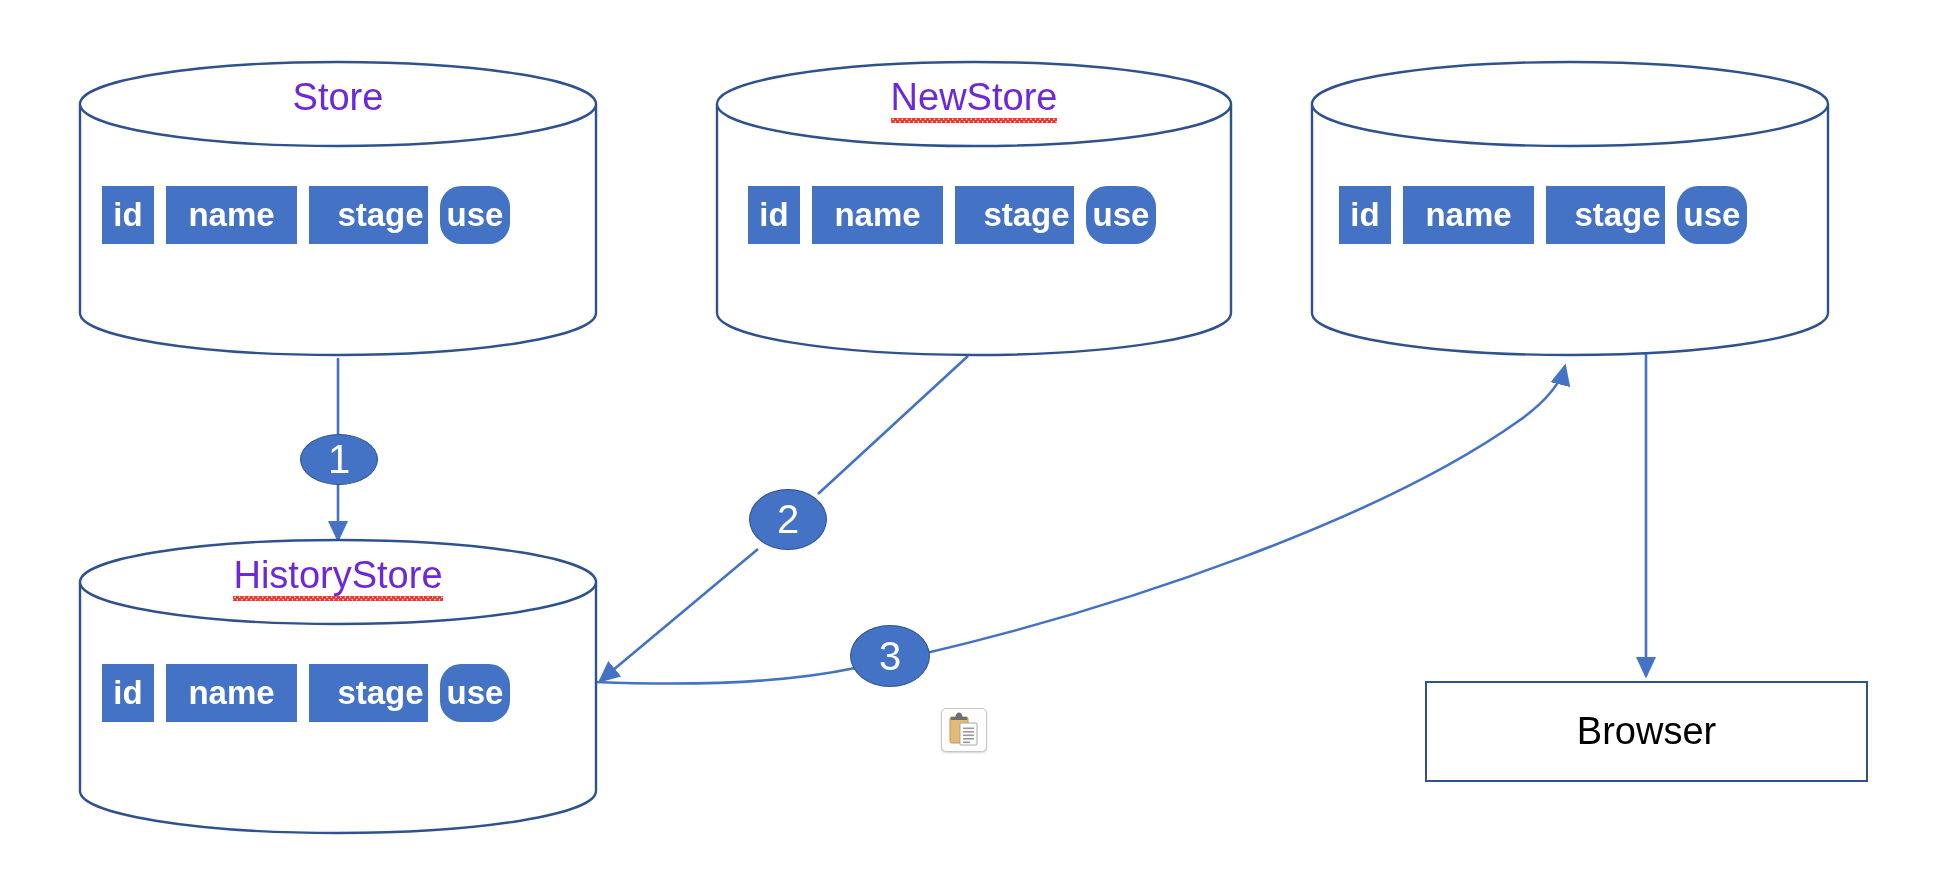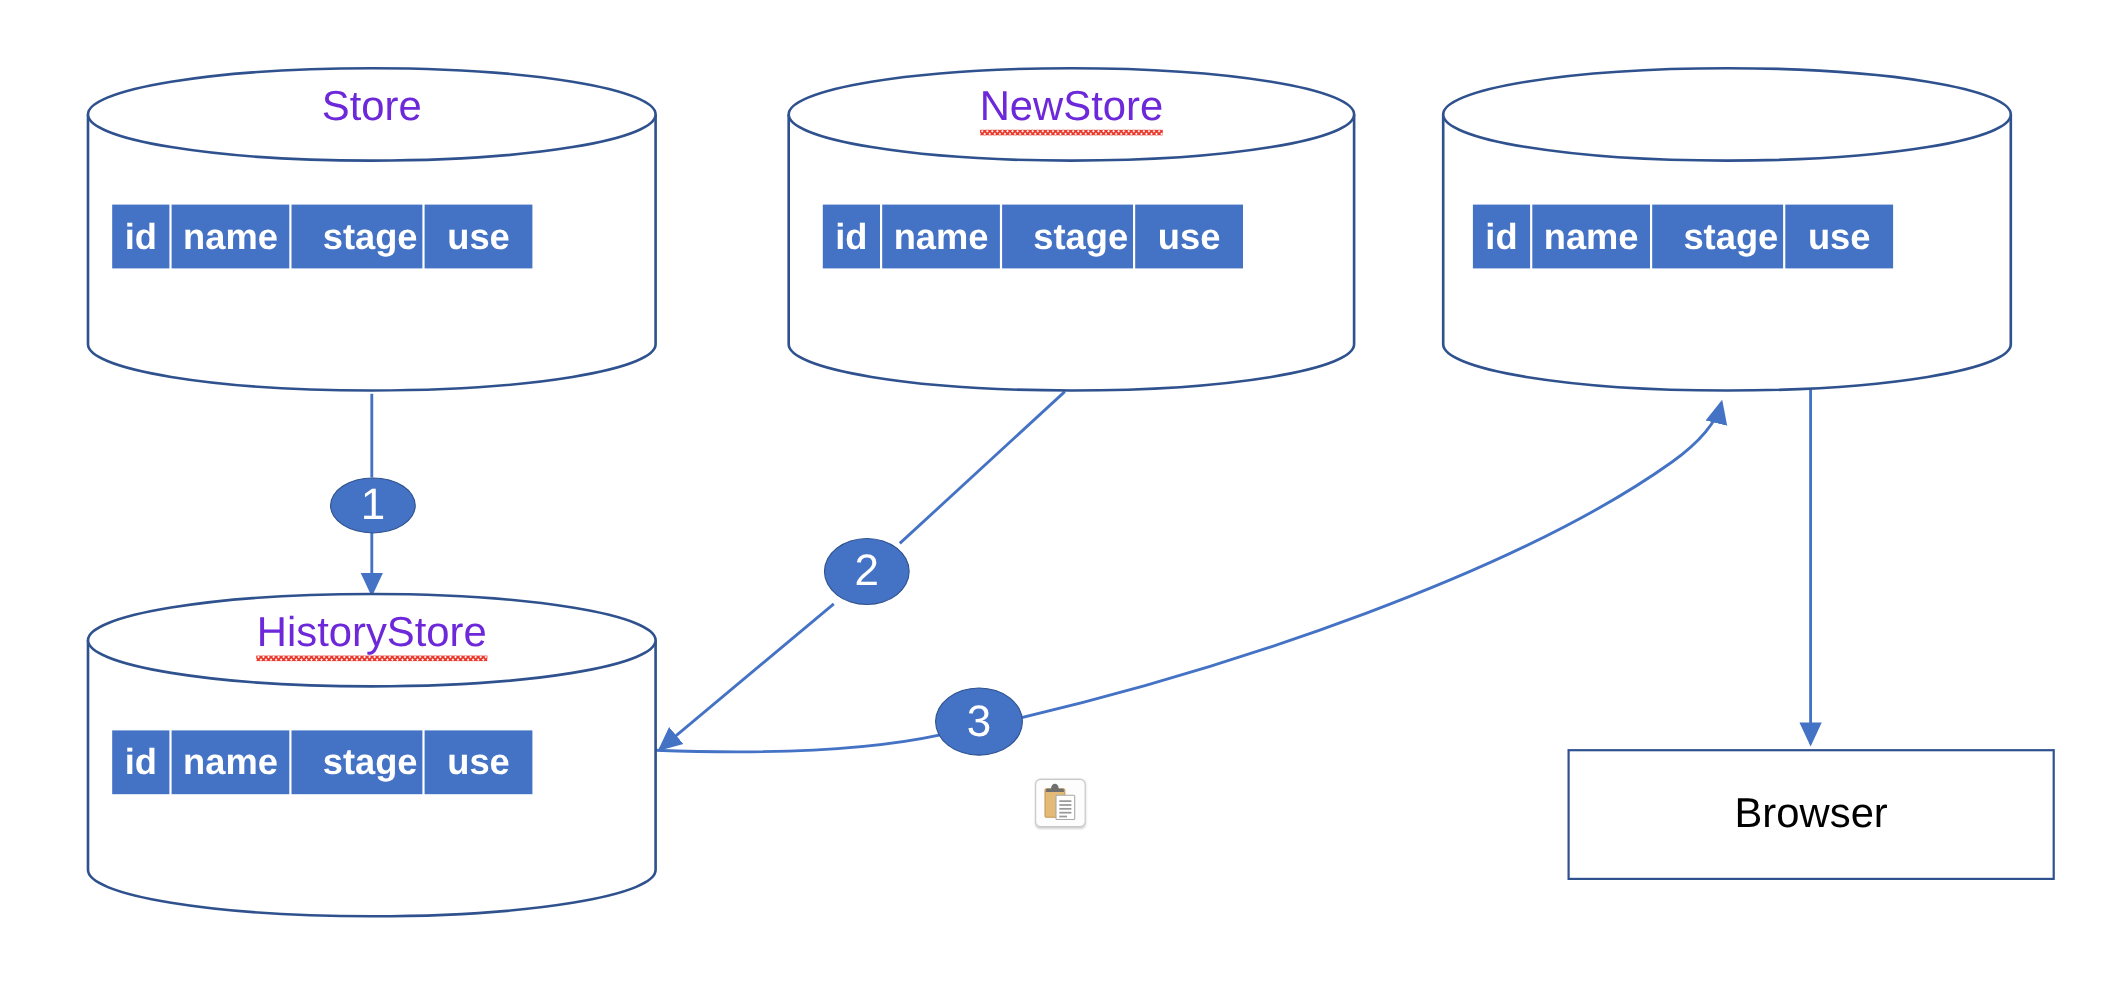--- a/index.html
+++ b/index.html
@@ -74,38 +74,38 @@
     background-size: 4.6px 5px, 4.6px 5px;
     background-position: 0 0, 2.3px 0;
     background-repeat: repeat-x, repeat-x;
   }
 
   
   .fields {
     position: absolute;
     display: flex;
     align-items: flex-end;
-    gap: 2px;
+    gap: 12px;
   }
   .fields .field {
     background: #4472C4;
     color: #ffffff;
     font-weight: bold;
     font-size: 33px;
     line-height: 58px;
     height: 58px;
     text-align: center;
     font-family: "Liberation Sans", sans-serif;
     white-space: nowrap;
     box-sizing: border-box;
   }
   .fields .field.f-id    { width: 52px; }
-  .fields .field.f-name  { width: 107px; }
+  .fields .field.f-name  { width: 131px; }
   .fields .field.f-stage { width: 119px; padding-left: 24px; }
-  .fields .field.f-use   { width: 98px; }
+  .fields .field.f-use   { width: 70px; border-radius: 21px; }
 
   
   .badge {
     position: absolute;
     border-radius: 50%;
     background: #4472C4;
     border: 1.6px solid #2F528F;
     color: #ffffff;
     text-align: center;
     font-family: "Liberation Sans", sans-serif;
@@ -229,21 +229,21 @@
       <span class="sp misspelled">HistoryStore</span>
     </div>
     <div class="fields" style="left:24px; top:126px;">
       <div class="field f-id">id</div>
       <div class="field f-name">name</div>
       <div class="field f-stage">stage</div>
       <div class="field f-use">use</div>
     </div>
   </div>
 
-  <div class="rect-node" style="left:1425px; top:681px; width:443px; height:119px;">
+  <div class="rect-node" style="left:1425px; top:681px; width:443px; height:101px;">
     <span>Browser</span>
   </div>
 
   <div class="badge" style="left:300px; top:434px; width:78px; height:51px;">
     <span>1</span>
   </div>
 
   <div class="badge" style="left:749px; top:489px; width:78px; height:61px;">
     <span>2</span>
   </div>

